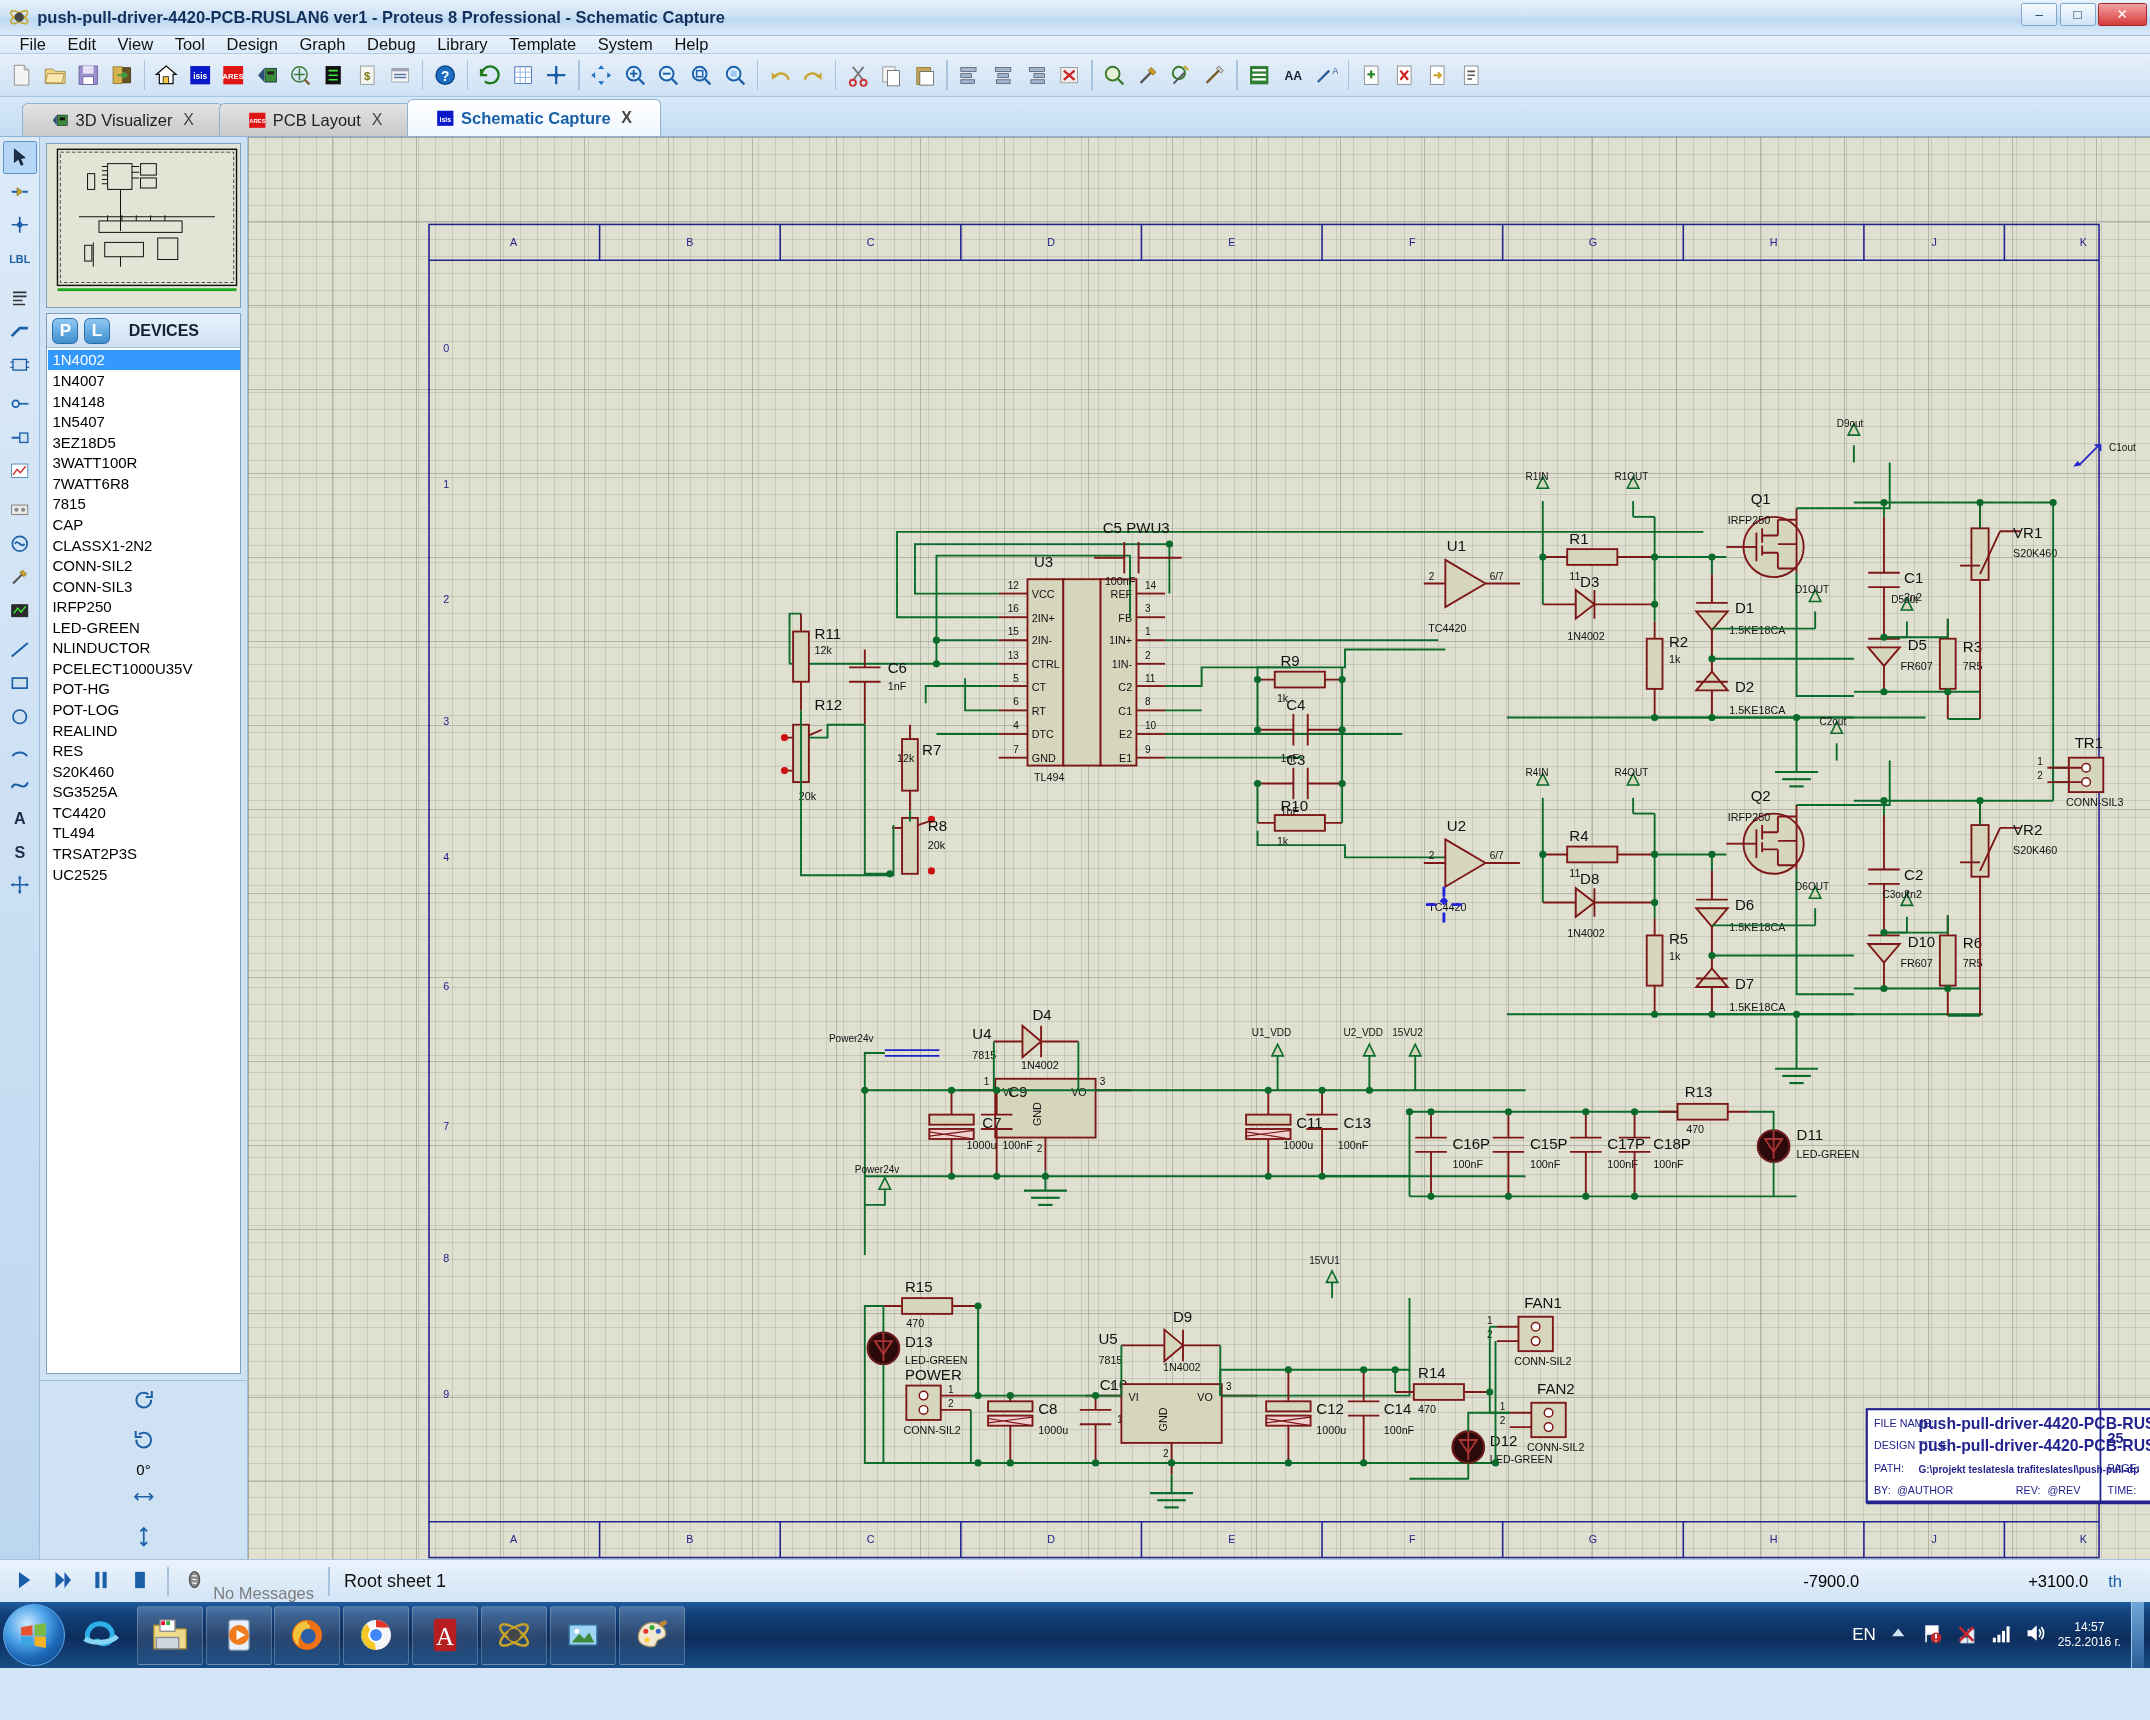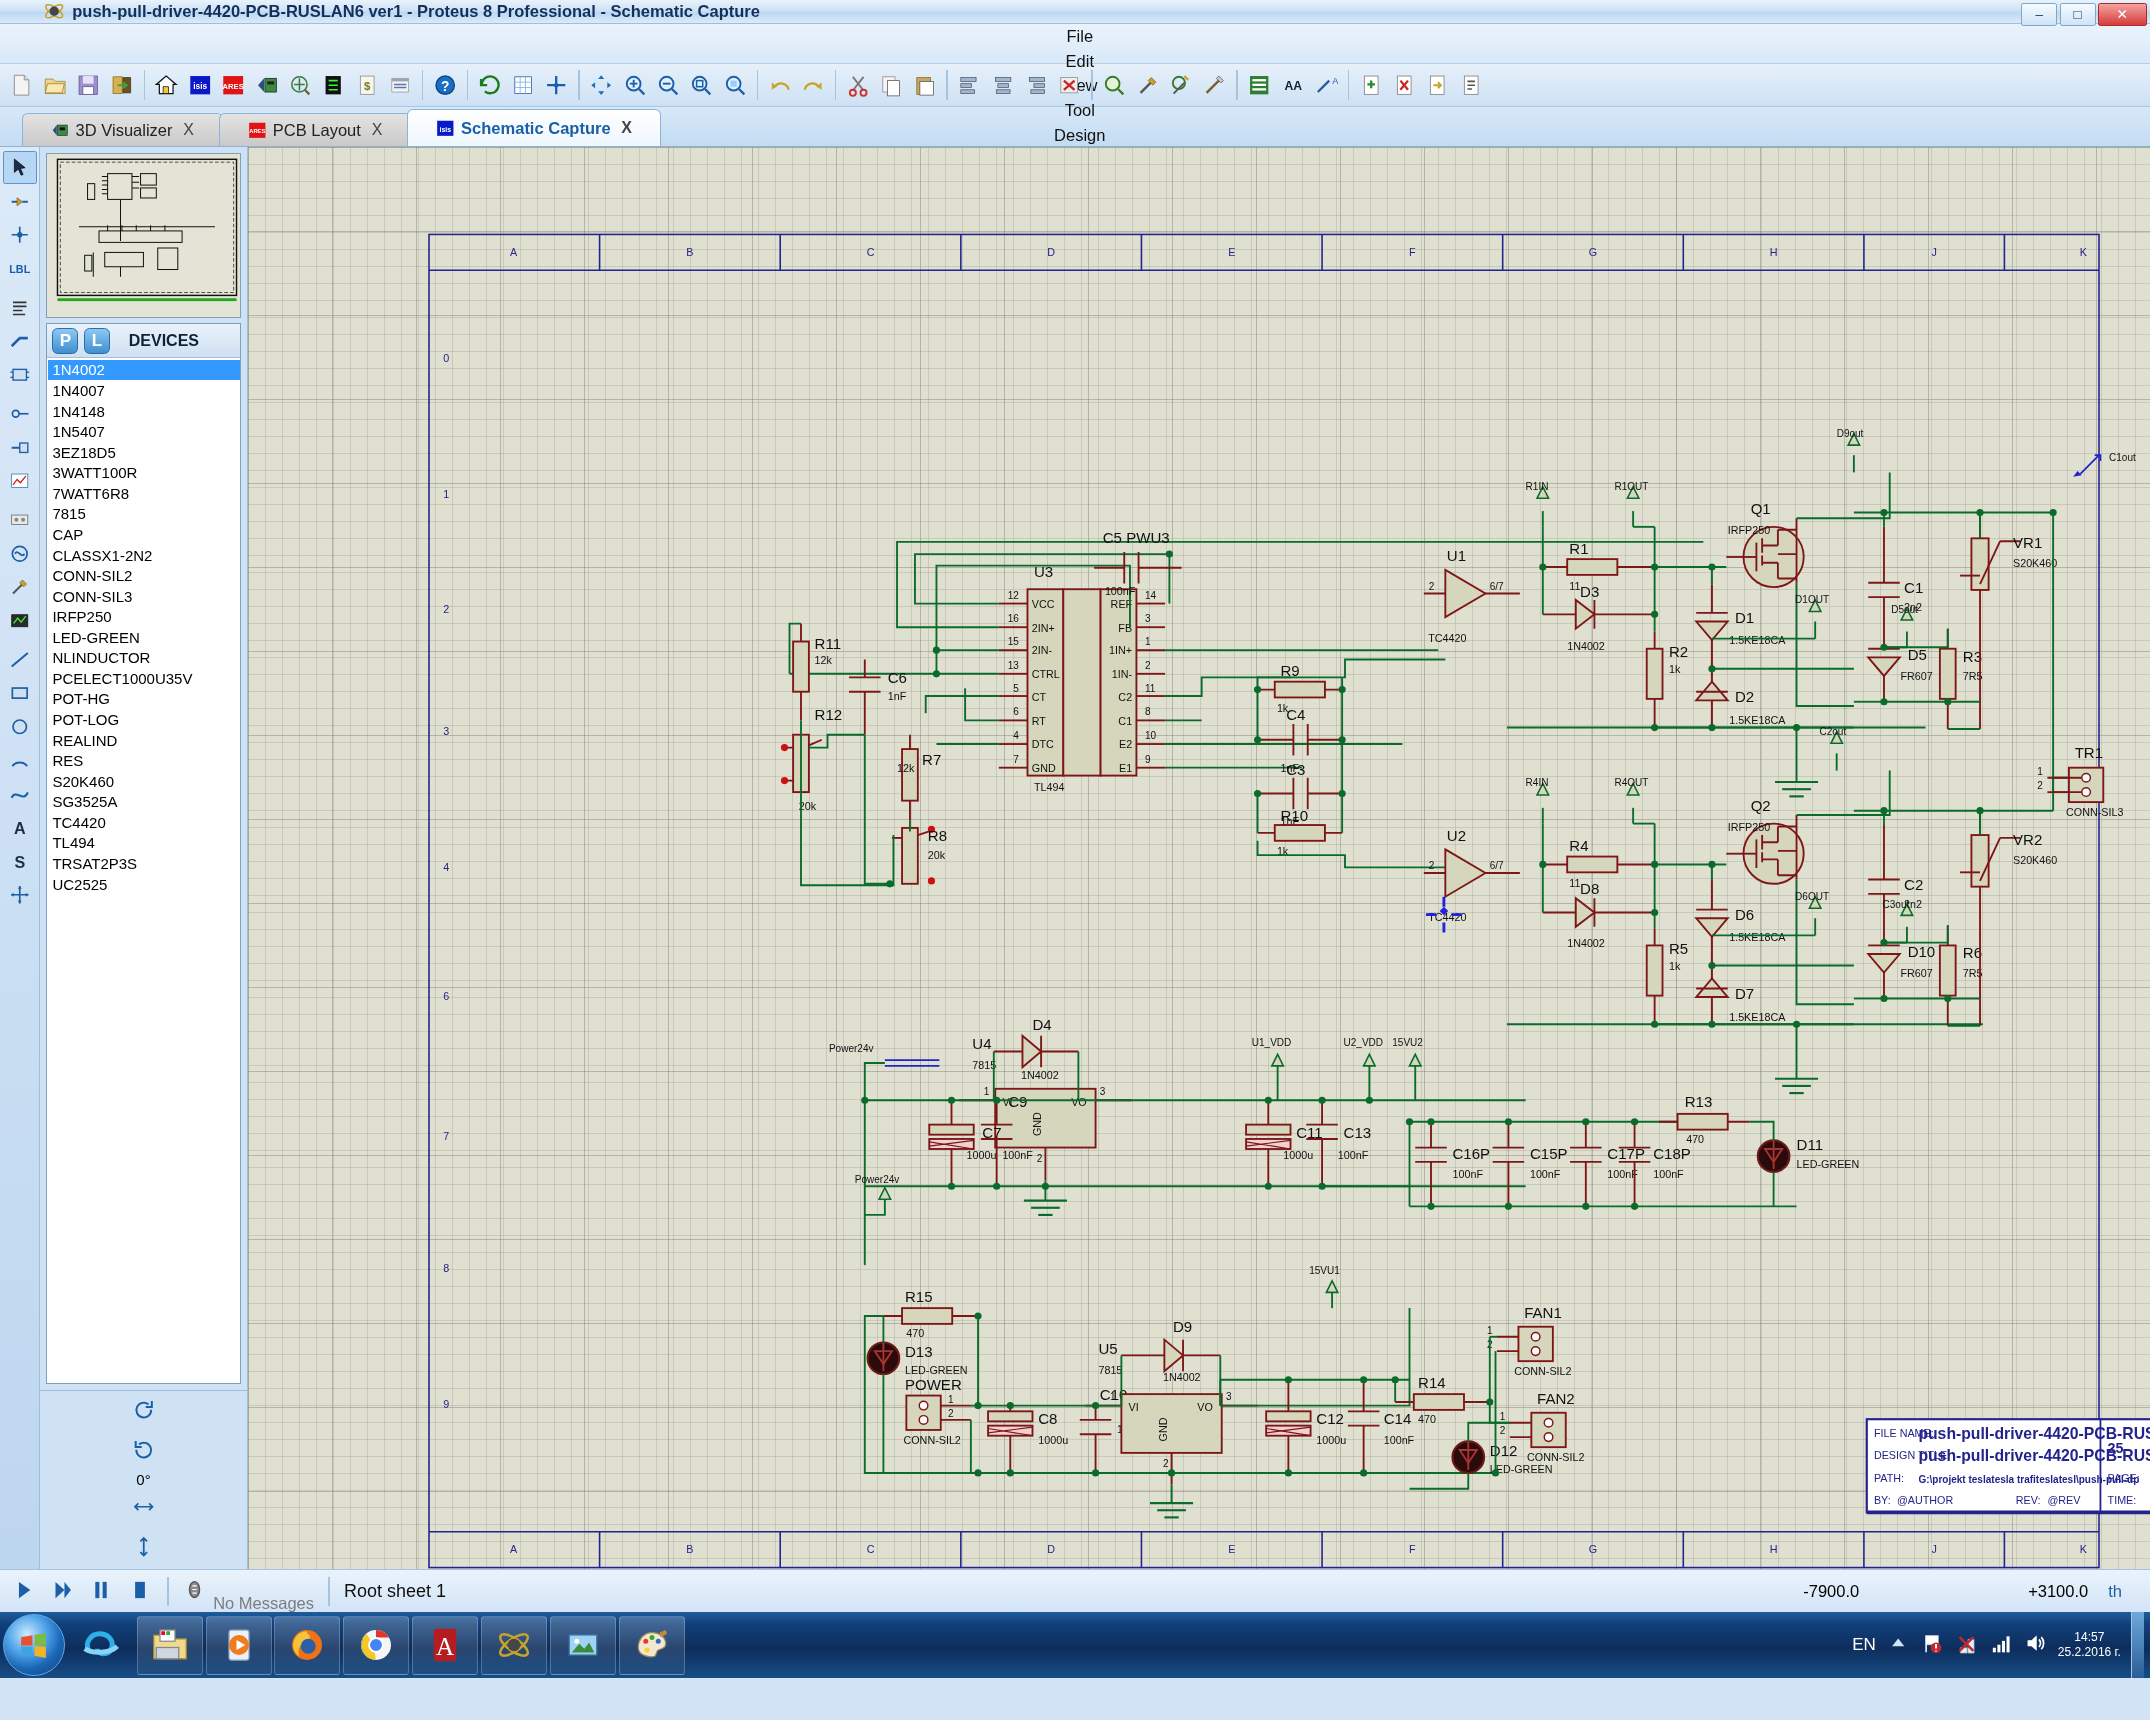--- a/index.html
+++ b/index.html
@@ -5,36 +5,36 @@
   * { box-sizing: border-box; margin:0; padding:0; }
   html,body { width:2151px; height:1721px; overflow:hidden; }
   body {
     font-family: "Liberation Sans", sans-serif;
     font-size: 15px;
     background:#d4e4f7;
   }
 
   
   #titlebar {
-    height:24px; width:100%;
+    height:36px; width:100%;
     background: linear-gradient(180deg,#e8f2fb 0%, #cfe2f5 45%, #bcd8f2 55%, #dceaf8 100%);
     border-bottom:0.7px solid #9ebedd;
-    display:flex; align-items:center; position:relative;padding-left:35px;
+    display:flex; align-items:center; position:relative;
   }
   #titlebar .tb-icon { width:24.4px;height:24.4px;margin:0 5.7px 0 7.2px; flex:0 0 auto;}
   #titlebar .tb-text { font-size:16.5px; color:#12305c; font-weight:600; white-space:nowrap;}
   #wbtns { position:absolute; right:4.3px; top:2.9px; display:flex; gap:2.2px;}
   .wbtn { width:36px;height:23px; border:0.7px solid #7fa7cc; border-radius:2.2px;
           background:linear-gradient(180deg,#f6fbff,#cfe3f6); display:flex;align-items:center;justify-content:center;
           font-size:13.6px;color:#15355f;}
   .wbtn.close { background:linear-gradient(180deg,#f5a3a3,#d63a3a); border-color:#a52a2a; color:#fff; width:49px;}
 
   
-  #menubar { height:40px; background:linear-gradient(180deg,#eaf3fc,#d9e9f8);
-             border-bottom:0.7px solid #b5cfe8; display:flex; align-items:center; padding-left:8.6px;flex-direction:column; }
+  #menubar { height:18px; background:linear-gradient(180deg,#eaf3fc,#d9e9f8);
+             border-bottom:0.7px solid #b5cfe8; display:flex; align-items:center; padding-left:8.6px; }
   #menubar .mi { padding:2.9px 10.8px; font-size:16.5px; color:#111; cursor:default; }
 
   
   #toolbar { height:43px; background:linear-gradient(180deg,#e6f0fa,#cee1f4);
              border-bottom:0.7px solid #aac6e2; display:flex; align-items:center; padding-left:5.7px; }
   .tgrp { display:flex; align-items:center; gap:1.4px; }
   .tsep { width:1.4px; height:30px; background:#a8c3de; margin:0 5.7px; }
   .tbtn { width:32px;height:33px; display:flex;align-items:center;justify-content:center; border-radius:2.2px; }
   .tbtn svg { width:24.4px; height:24.4px; }
 

